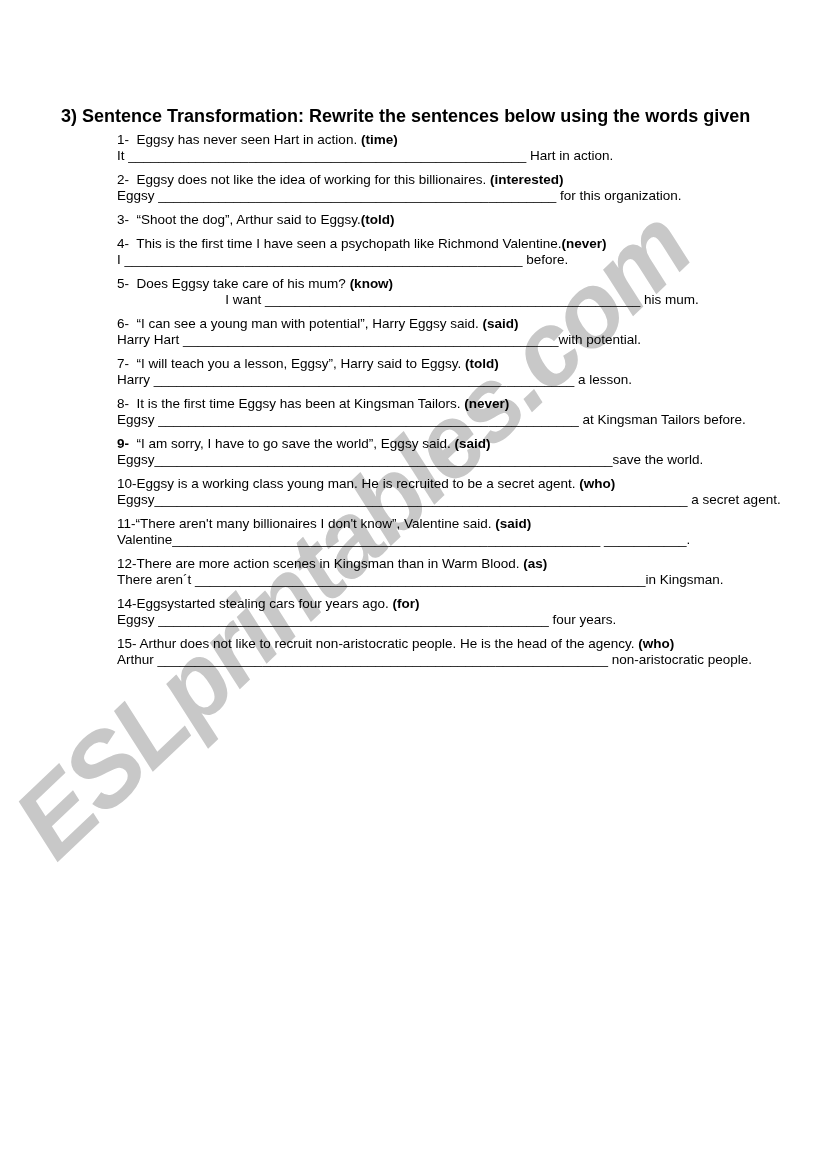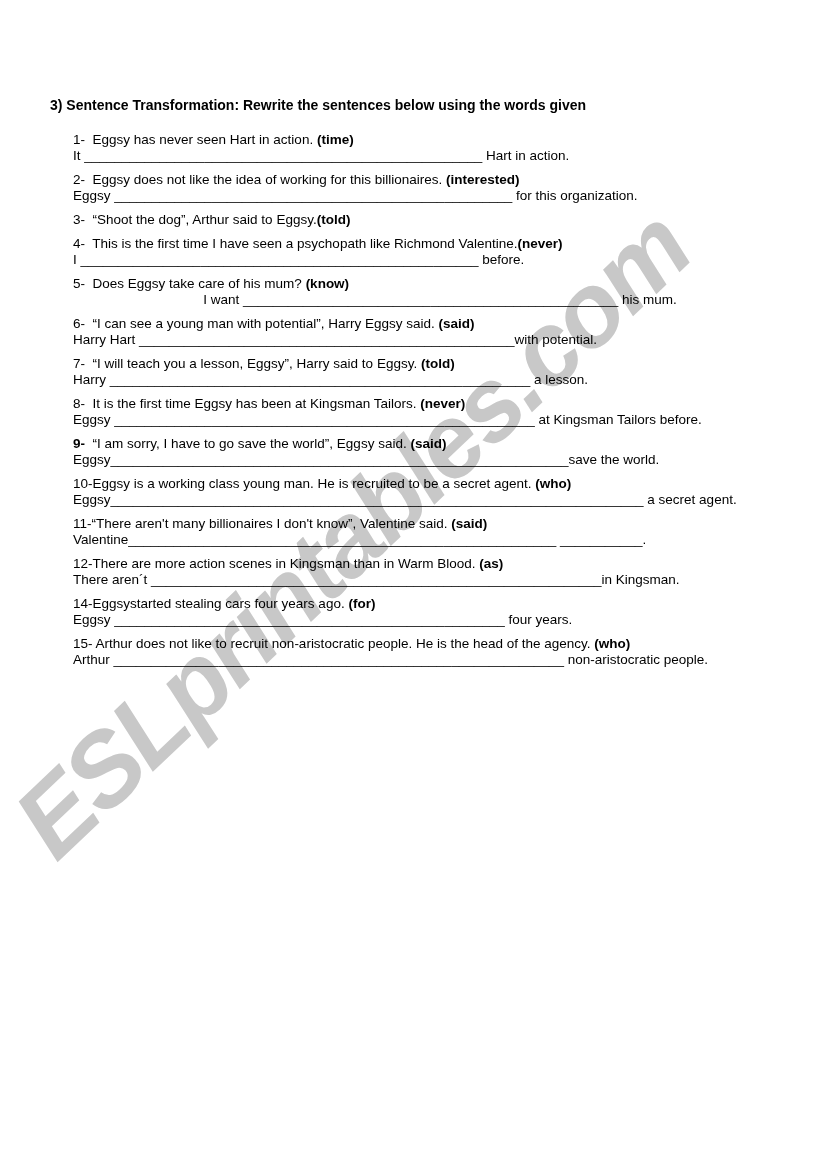--- a/index.html
+++ b/index.html
@@ -21,34 +21,34 @@
     letter-spacing:-3px;
     white-space:nowrap;
     transform-origin:0 100%;
     transform:rotate(-43.5deg);
     z-index:0;
     user-select:none;
   }
   .title {
     position:absolute;
     left:45px; top:92px;
-    font-size:14px;
+    font-size:18px;
     line-height:16px;
     font-weight:bold;
-    margin:5px;
+    margin:16px;
     z-index:1;
     white-space:pre-wrap;
   }
   .items {
     position:absolute;
     left:73px; top:132px;
     width:712px;
     z-index:1;
   }
-  .item { margin-bottom:8px; }
+  .item { margin-bottom:8px;margin-left:44px; }
   .q-line, .a-line {
     font-size:13.5px;
     line-height:16px;
     white-space:pre-wrap;
   }
   .num { font-weight:normal; }
   .num.bold { font-weight:bold; }
   .hint { font-weight:bold; }
   .a-line.indent { padding-left:22px;text-align:center; }
 </style>

